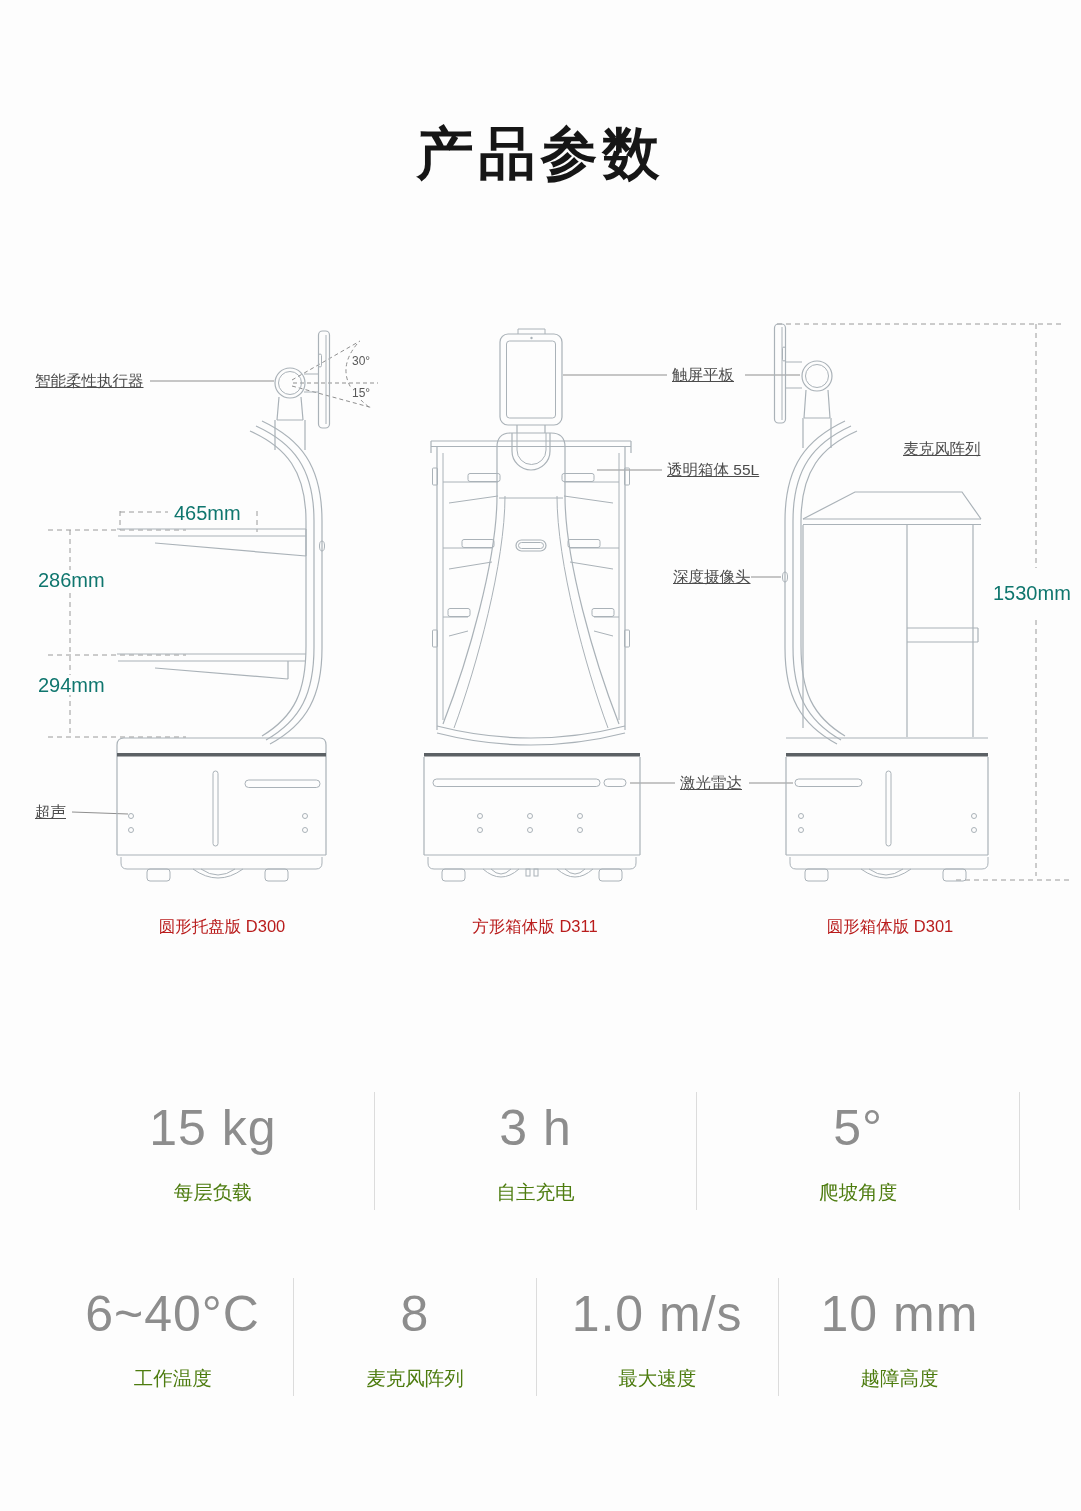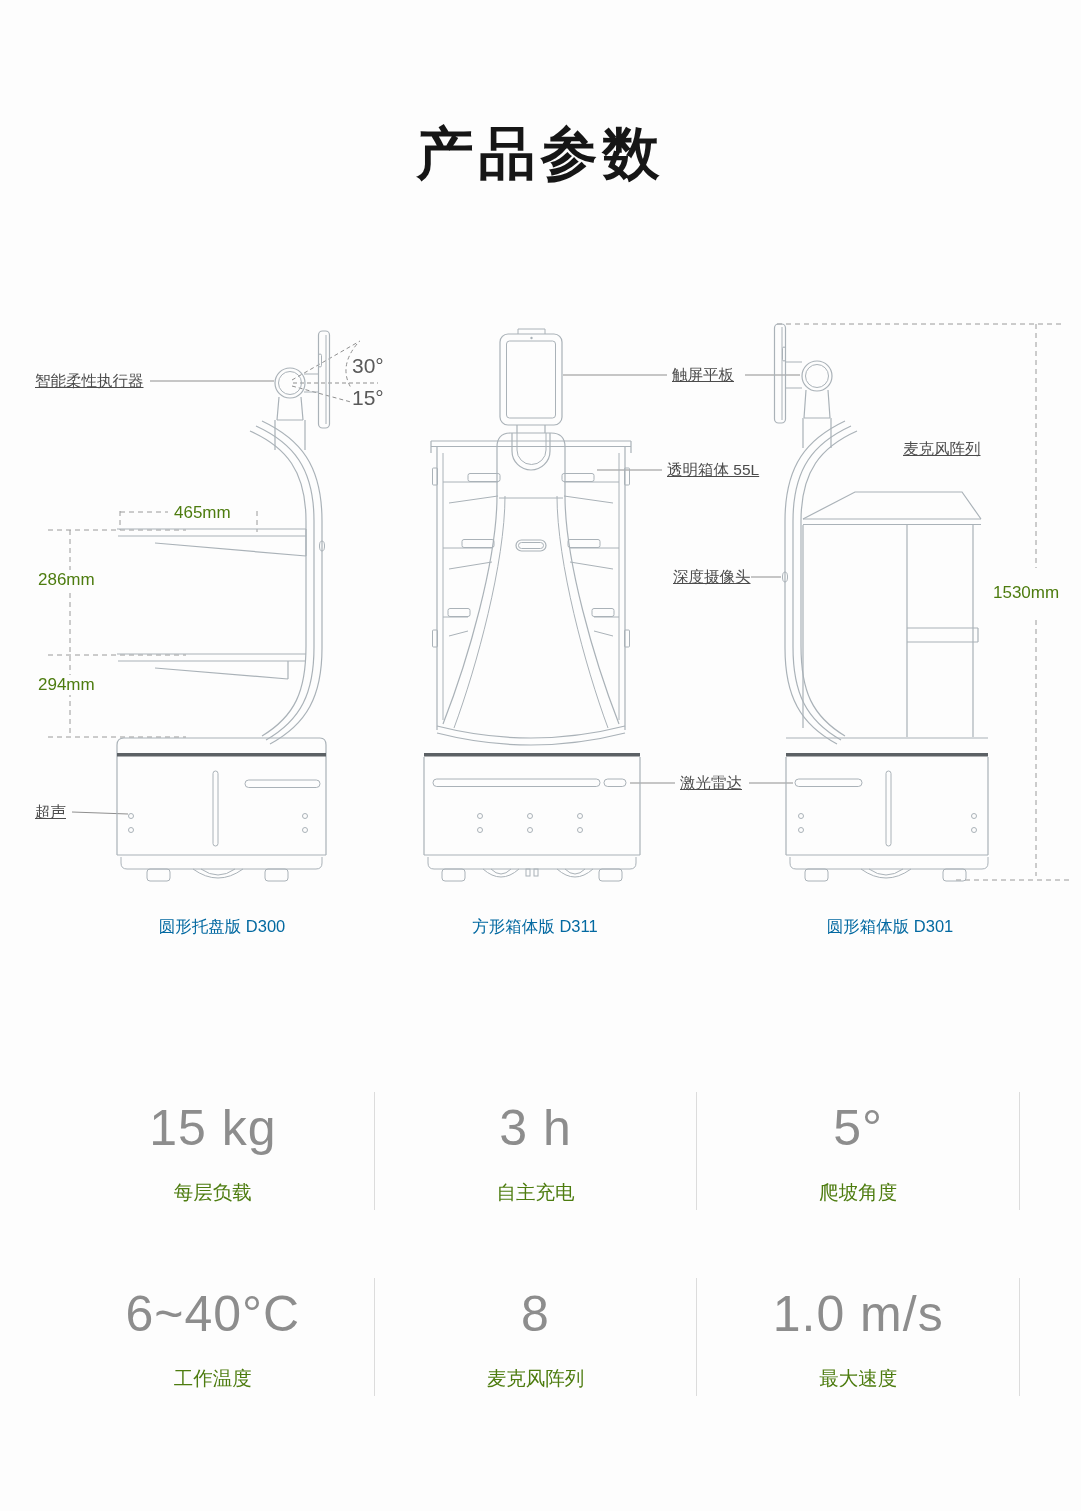--- a/index.html
+++ b/index.html
@@ -14,29 +14,29 @@
     letter-spacing:5px;
   }
   .diagram{position:absolute;top:300px;left:0;width:1081px;height:660px;}
   .diagram svg{position:absolute;top:0;left:0;}
   .ann{
     position:absolute;font-size:15.5px;color:#4c4c4c;white-space:nowrap;
     line-height:18px;
     text-decoration:underline;
   }
   .dim{
-    position:absolute;font-size:17px;color:#4d7c0f;white-space:nowrap;
+    position:absolute;font-size:20px;color:#0f766e;white-space:nowrap;
     line-height:20px;background:#fdfdfd;padding:0 2px;
   }
   .angle{
-    position:absolute;font-size:21px;color:#5a5a5a;white-space:nowrap;
+    position:absolute;font-size:12px;color:#5a5a5a;white-space:nowrap;
     background:#fdfdfd;padding:0 1px;
   }
   .caption{
-    position:absolute;font-size:16.5px;color:#0369a1;white-space:nowrap;
+    position:absolute;font-size:16.5px;color:#b91c1c;white-space:nowrap;
     transform:translateX(-50%);
     text-align:center;
   }
   .spec-row{
     position:absolute;left:52px;width:968px;display:flex;align-items:center;
   }
   .spec-cell{flex:1;text-align:center;}
   .spec-value{
     font-size:50px;color:#8d8d8d;line-height:62px;font-weight:400;
     letter-spacing:1px;
@@ -260,15 +260,19 @@
     <div class="spec-cell">
       <div class="spec-value">8</div>
       <div class="spec-label">麦克风阵列</div>
     </div>
     <div class="spec-divider"></div>
     <div class="spec-cell">
       <div class="spec-value">1.0 m/s</div>
       <div class="spec-label">最大速度</div>
     </div>
     <div class="spec-divider"></div>
+    <div class="spec-cell">
+      <div class="spec-value">10 mm</div>
+      <div class="spec-label">越障高度</div>
+    </div>
   </div>
 
 </div>
 
 </body></html>

